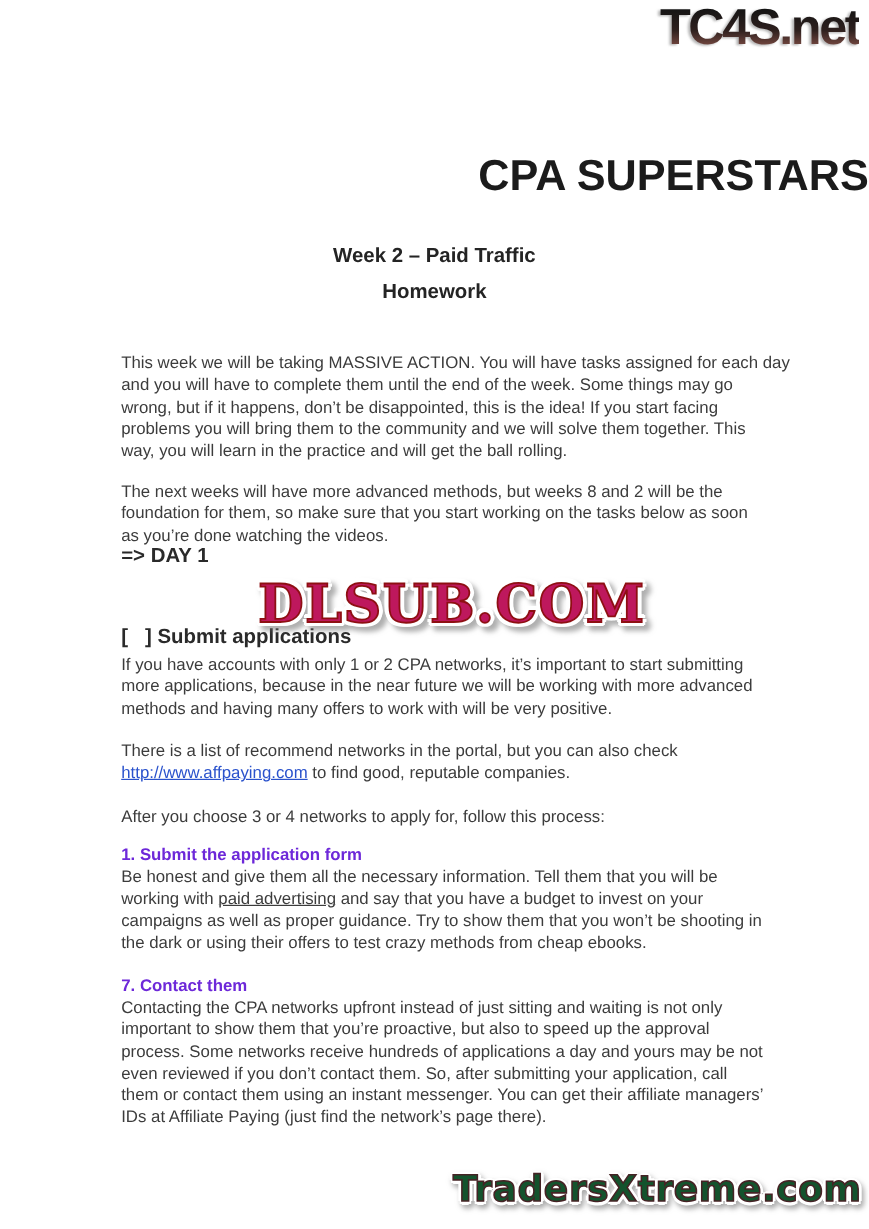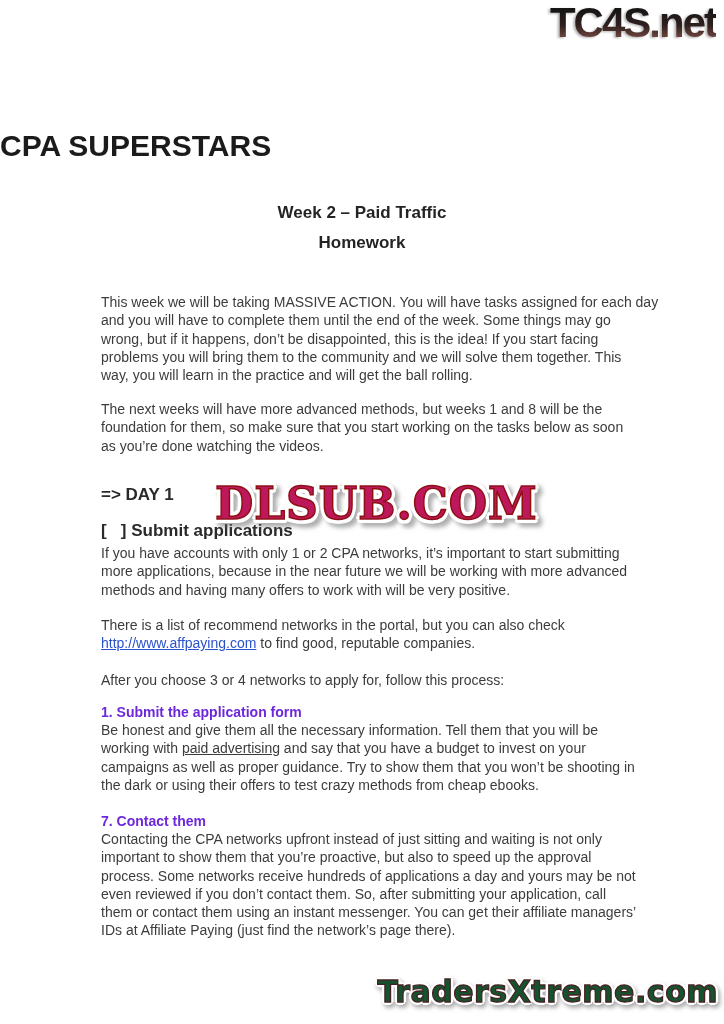--- a/index.html
+++ b/index.html
@@ -41,22 +41,22 @@
     -webkit-text-stroke:1.5px #8e0f12;
     text-shadow:
       0 -4px 0 #fff, 0 4px 0 #fff, -4px 0 0 #fff, 4px 0 0 #fff,
       -3px -3px 0 #fff, 3px -3px 0 #fff, -3px 3px 0 #fff, 3px 3px 0 #fff,
       -2px -4px 0 #fff, 2px -4px 0 #fff, -2px 4px 0 #fff, 2px 4px 0 #fff;
     filter:drop-shadow(4px 4px 2px rgba(110,110,110,0.55));
   }
   
   .title{
     position:absolute;top:128px;left:0;width:724px;
-    margin:0;text-align:left;
-    font-size:30px;font-weight:bold;color:#1b1b1b;
+    margin:0;text-align:right;
+    font-size:36px;font-weight:bold;color:#1b1b1b;
     letter-spacing:0px;line-height:36px;
   }
   .subtitle{
     position:absolute;top:198px;left:0;width:724px;
     text-align:center;
     font-size:17px;font-weight:bold;color:#242424;
     line-height:30px;
   }
   
   .block{
@@ -89,25 +89,25 @@
     <div>Week 2 – Paid Traffic</div>
     <div>Homework</div>
   </div>
 
   <p class="block" style="top:293px">This week we will be taking MASSIVE ACTION. You will have tasks assigned for each day
 and you will have to complete them until the end of the week. Some things may go
 wrong, but if it happens, don’t be disappointed, this is the idea! If you start facing
 problems you will bring them to the community and we will solve them together. This
 way, you will learn in the practice and will get the ball rolling.</p>
 
-  <p class="block" style="top:400px">The next weeks will have more advanced methods, but weeks 1 and 8 will be the
+  <p class="block" style="top:400px">The next weeks will have more advanced methods, but weeks 8 and 2 will be the
 foundation for them, so make sure that you start working on the tasks below as soon
 as you’re done watching the videos.</p>
 
-  <div class="block h-large" style="top:484px">=&gt; DAY 1</div>
+  <div class="block h-large" style="top:452px">=&gt; DAY 1</div>
 
   <div class="block h-large" style="top:520px">[   ] Submit applications</div>
 
   <p class="block" style="top:544px">If you have accounts with only 1 or 2 CPA networks, it’s important to start submitting
 more applications, because in the near future we will be working with more advanced
 methods and having many offers to work with will be very positive.</p>
 
   <p class="block" style="top:616px"><span>There is a list of recommend networks in the portal, but you can also check
 </span><a class="doc-link">http://www.affpaying.com</a><span> to find good, reputable companies.</span></p>
 

